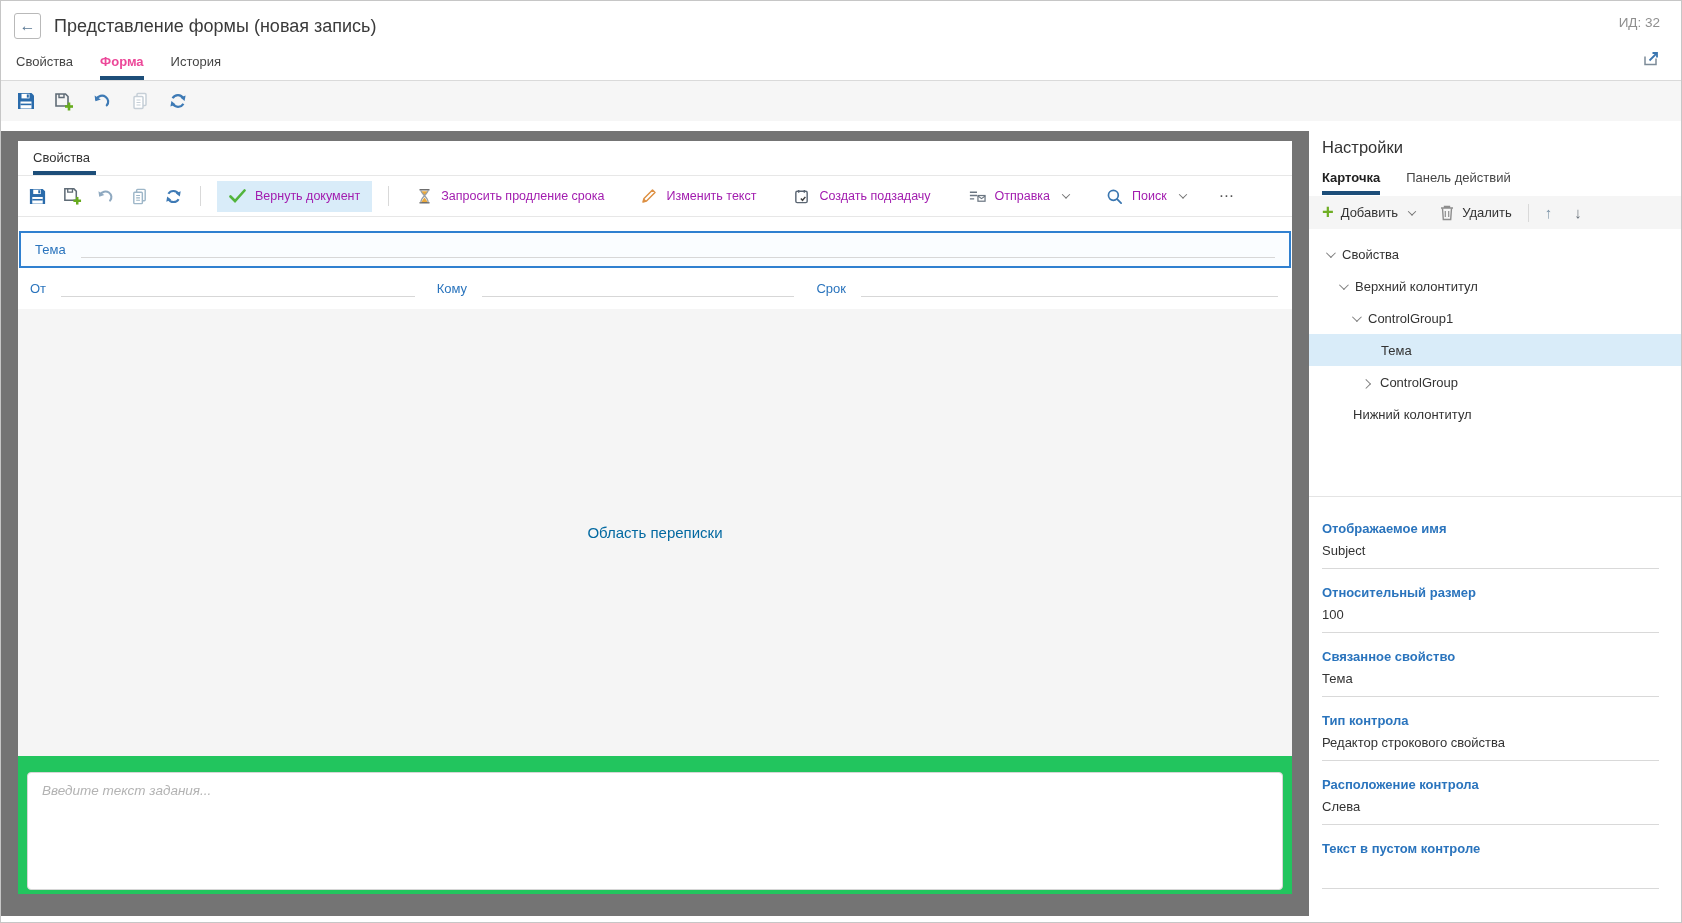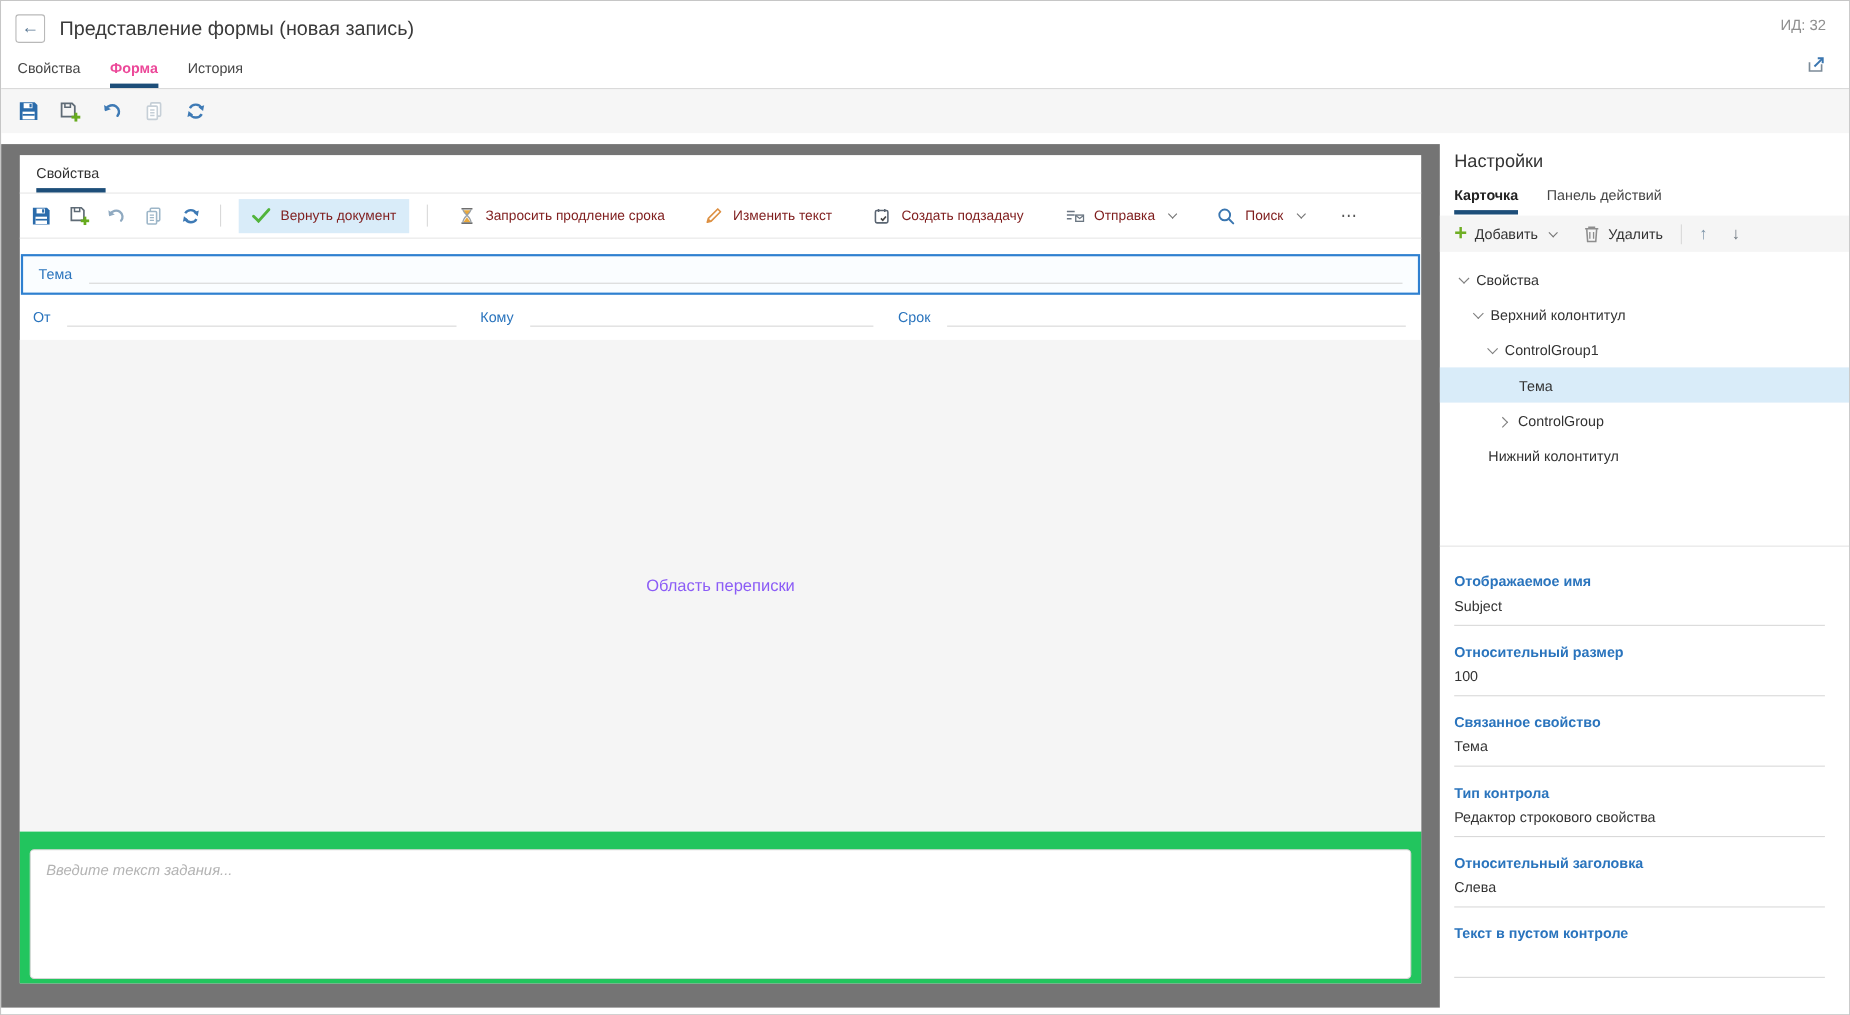--- a/index.html
+++ b/index.html
@@ -30,36 +30,36 @@
   .content { flex:1; display:flex; margin-top:10px; margin-bottom:6px; min-height:0; }
   .canvas { flex:1; background:#747474; padding:10px 17px 22px 17px; min-width:0; }
   .form { background:#fff; height:100%; display:flex; flex-direction:column; min-height:0; }
   .form-tabbar { height:35px; border-bottom:1px solid #e7e7e7; display:flex; align-items:flex-end;
     padding-left:15px; flex:none; }
   .form-tab { font-size:13px; color:#333; padding:0 6px 6px 0; border-bottom:4px solid #1d4e79;
     min-width:62px; cursor:pointer; }
   .form-toolbar { height:41px; border-bottom:1px solid #e7e7e7; display:flex; align-items:center;
     padding:0 10px 0 9px; gap:13px; flex:none; }
   .ft-sep { width:1px; height:20px; background:#d9d9d9; margin:0 3px; }
-  .ft-btn { display:flex; align-items:center; gap:9px; font-size:12.5px; color:#7f1d1d;
+  .ft-btn { display:flex; align-items:center; gap:9px; font-size:12.5px; color:#a21caf;
     padding:0 12px; height:31px; cursor:pointer; white-space:nowrap; }
   .ft-btn.hl { background:#d9ecf9; }
   .chev { width:6px; height:6px; border-right:1.5px solid #737373; border-bottom:1.5px solid #737373;
     display:inline-block; transform:rotate(45deg) translate(-1px,-1px); margin-left:4px; }
   .more-dots { font-size:15px; color:#555; letter-spacing:1px; padding:0 8px; cursor:pointer; }
   
   .sel-field { margin:14px 1px 0 1px; height:37px; border:2px solid #2f80d0; background:#fafdff;
     display:flex; align-items:center; padding:0 14px; flex:none; cursor:pointer; }
   .f-label { font-size:13px; color:#2a74bd; white-space:nowrap; }
   .u-line { flex:1; border-bottom:1px solid #d7d7d7; transform:translateY(8px); height:1px; }
   .frow { display:flex; align-items:center; height:41px; padding:0 14px 0 12px; gap:22px; flex:none; }
   .ffield { display:flex; align-items:center; }
   .ffield .f-label { margin-right:15px; }
   .gray-area { flex:1; background:#f5f5f5; display:flex; align-items:center; justify-content:center; min-height:0; }
-  .gray-hint { color:#8b5cf6; font-size:15px; }
+  .gray-hint { color:#0369a1; font-size:15px; }
   .task-wrap { flex:none; background:#22c55e; padding:16px 9px 4px 9px; }
   .task-input { width:100%; height:118px; border:1px solid #d6d6d6; border-radius:4px;
     padding:10px 14px; font-size:13.5px; font-family:inherit; resize:none; outline:none; color:#333;
     display:block; }
   .task-input::placeholder { color:#b3b3b3; font-style:italic; }
   
   .panel { width:372px; flex:none; background:#fff; display:flex; flex-direction:column; }
   .panel-title { font-size:16.5px; color:#333; margin:7px 22px 0 13px; }
   .panel-tabs { display:flex; gap:26px; margin:13px 22px 0 13px;text-align:right; }
   .panel-tab { font-size:13px; color:#454545; padding-bottom:6px; cursor:pointer; }
@@ -370,21 +370,21 @@
         </div>
         <div class="prop">
           <div class="prop-label">Связанное свойство</div>
           <div class="prop-value">Тема</div>
         </div>
         <div class="prop">
           <div class="prop-label">Тип контрола</div>
           <div class="prop-value">Редактор строкового свойства</div>
         </div>
         <div class="prop">
-          <div class="prop-label">Относительный заголовка</div>
+          <div class="prop-label">Расположение контрола</div>
           <div class="prop-value">Слева</div>
         </div>
         <div class="prop">
           <div class="prop-label">Текст в пустом контроле</div>
           <div class="prop-value"></div>
         </div>
       </div>
     </div>
 
   </div>

